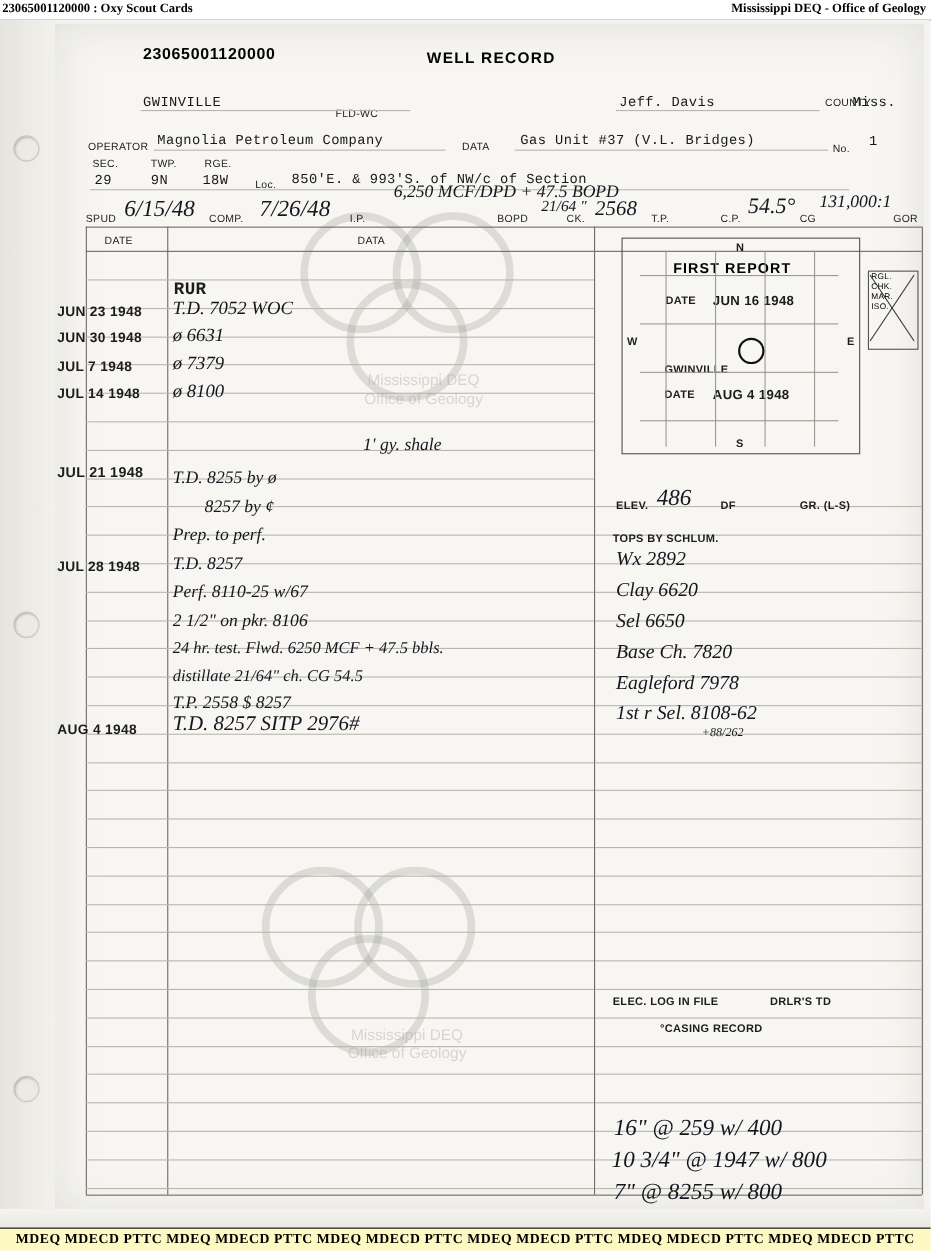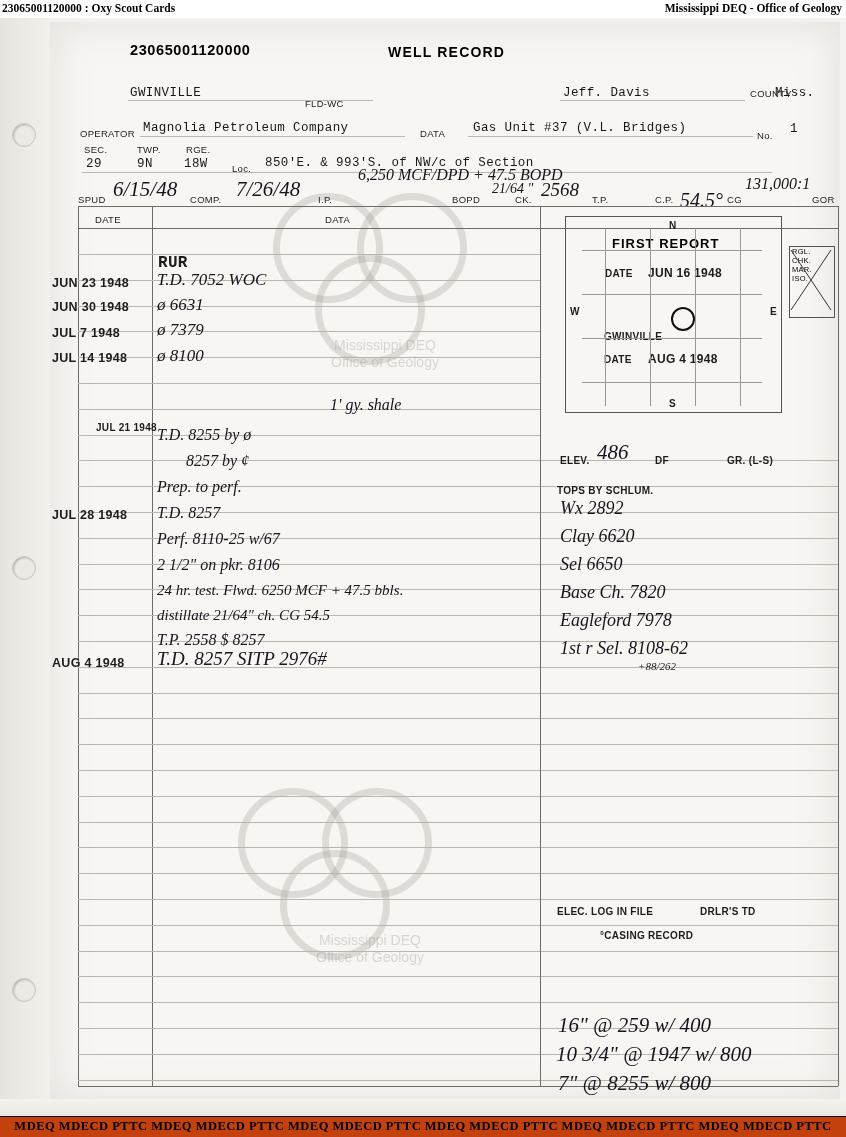--- a/index.html
+++ b/index.html
@@ -31,21 +31,21 @@
   .topbar .left { position: absolute; left: 2px; top: 0; }
   .topbar .right { position: absolute; right: 4px; top: 0; }
 
   
   .bottombar {
     position: absolute;
     bottom: 0; left: 0;
     width: 846px;
     height: 20px;
     border-top: 1px solid #000;
-    background: #c2410c;
+    background: #fef9c3;
     font-family: "Liberation Serif", serif;
     font-weight: bold;
     font-size: 12.5px;
     letter-spacing: 0.5px;
     text-align: center;
     line-height: 19px;
     overflow: hidden;
     white-space: nowrap;
   }
 
@@ -274,21 +274,21 @@
   <div class="a lbl" style="left:190px; top:176px;">COMP.</div>
   <div class="a hand" style="left:236px; top:159px; font-size:21px;">7/26/48</div>
   <div class="a lbl" style="left:318px; top:176px;">I.P.</div>
   <div class="a hand" style="left:358px; top:148px; font-size:16px;">6,250 MCF/DPD + 47.5 BOPD</div>
   <div class="a lbl" style="left:452px; top:176px;">BOPD</div>
   <div class="a hand" style="left:492px; top:163px; font-size:14px;">21/64 "</div>
   <div class="a lbl" style="left:515px; top:176px;">CK.</div>
   <div class="a hand" style="left:541px; top:161px; font-size:19px;">2568</div>
   <div class="a lbl" style="left:592px; top:176px;">T.P.</div>
   <div class="a lbl" style="left:655px; top:176px;">C.P.</div>
-  <div class="a hand" style="left:680px; top:159px; font-size:20px;margin-top:12px;">54.5°</div>
+  <div class="a hand" style="left:680px; top:159px; font-size:20px;">54.5°</div>
   <div class="a lbl" style="left:727px; top:176px;">CG</div>
   <div class="a hand" style="left:745px; top:157px; font-size:16px;">131,000:1</div>
   <div class="a lbl" style="left:812px; top:176px;">GOR</div>
   <div class="rule dark" style="left:78px; top:188px; width:760px;"></div>
 
   <div class="a lbl" style="left:95px; top:196px;">DATE</div>
   <div class="a lbl" style="left:325px; top:196px;">DATA</div>
   <div class="rule dark" style="left:78px; top:210px; width:760px;"></div>
 
   <div class="vrule dark" style="left:78px; top:188px; height:880px;"></div>
@@ -425,21 +425,21 @@
   <div class="a hand" style="left:157px; top:277px;">ø 6631</div>
 
   <div class="a lbl-b" style="left:52px; top:308px; font-size:12.5px;">JUL 7  1948</div>
   <div class="a hand" style="left:157px; top:302px;">ø 7379</div>
 
   <div class="a lbl-b" style="left:52px; top:333px; font-size:12.5px;">JUL 14 1948</div>
   <div class="a hand" style="left:157px; top:328px;">ø 8100</div>
 
   <div class="a hand" style="left:330px; top:378px; font-size:16px;">1' gy. shale</div>
 
-  <div class="a lbl-b" style="left:52px; top:404px; font-size:10px;margin-left:44px;">JUL 21 1948</div>
+  <div class="a lbl-b" style="left:52px; top:404px; font-size:13px;">JUL 21 1948</div>
   <div class="a hand" style="left:157px; top:408px; font-size:16px;">T.D. 8255 by ø</div>
 
   <div class="a hand" style="left:186px; top:434px; font-size:16px;">8257 by ¢</div>
   <div class="a hand" style="left:157px; top:460px; font-size:16px;">Prep. to perf.</div>
 
   <div class="a lbl-b" style="left:52px; top:490px; font-size:12.5px;">JUL 28 1948</div>
   <div class="a hand" style="left:157px; top:486px; font-size:16px;">T.D. 8257</div>
 
   <div class="a hand" style="left:157px; top:512px; font-size:16px;">Perf. 8110-25 w/67</div>
   <div class="a hand" style="left:157px; top:538px; font-size:16px;">2 1/2" on pkr. 8106</div>

